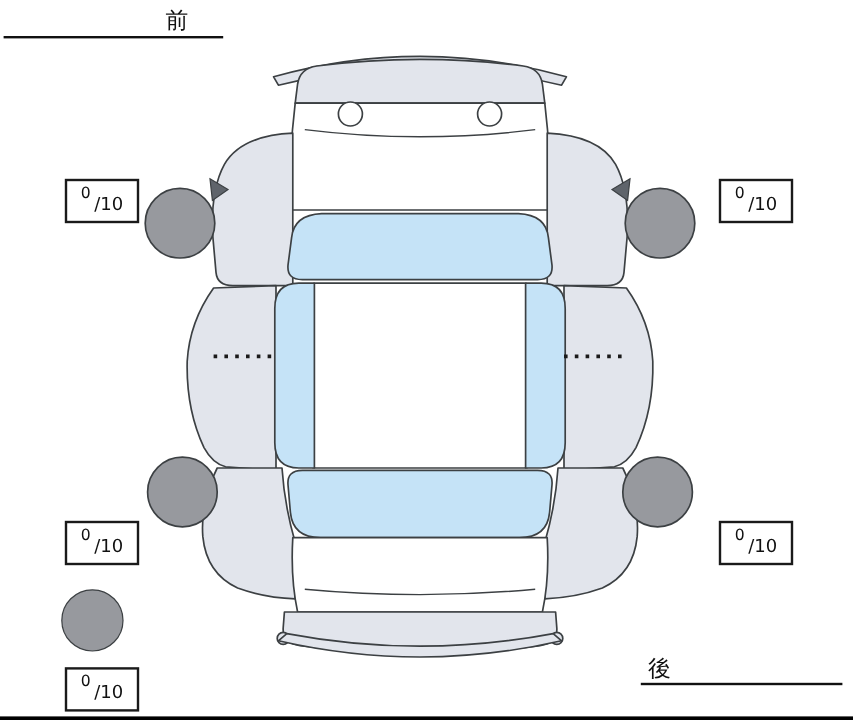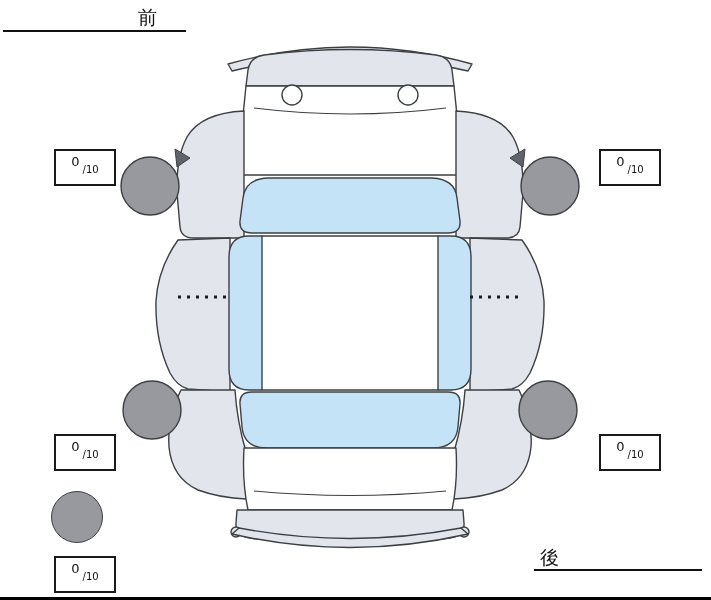--- a/index.html
+++ b/index.html
@@ -52,21 +52,21 @@
     align-items: center;
     justify-content: center;
     color: #111;
   }
   .score-num {
     font-size: 13px;
     transform: translateY(-6px);
     margin-right: 3px;
   }
   .score-den {
-    font-size: 10px;
+    font-size: 15px;
     transform: translateY(2px);
   }
   .spare-tire {
     position: absolute;
     left: 51px;
     top: 491px;
     width: 52px;
     height: 52px;
     border-radius: 50%;
     background: var(--tire, #97999e);

